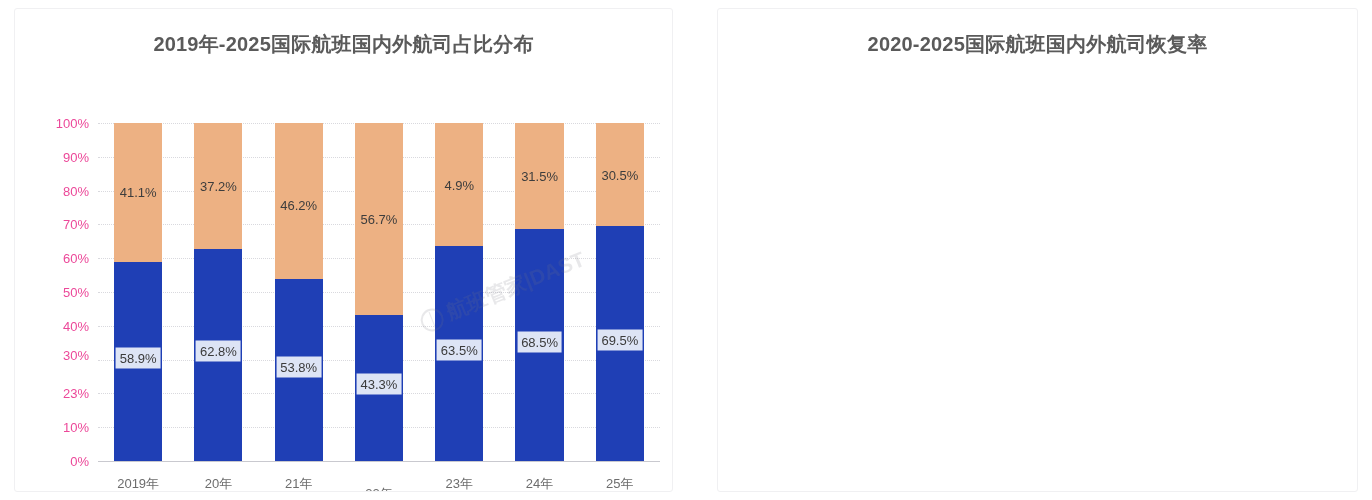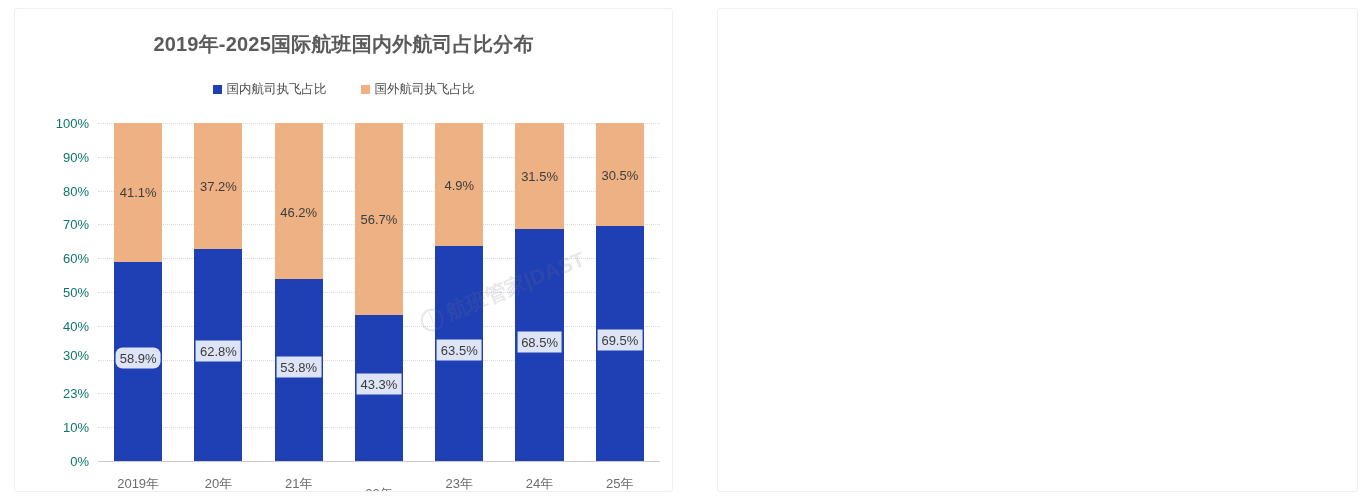--- a/index.html
+++ b/index.html
@@ -76,21 +76,21 @@
   .axis-base {
     position: absolute; left: 0; right: 0; height: 1px;
     background: #c9c9cf;
   }
   .ytick {
     position: absolute;
     right: 100%;
     margin-right: 9px;
     transform: translateY(-50%);
     font-size: 13px;
-    color: #0f766e;
+    color: #ec4899;
     white-space: nowrap;
   }
   .xtick {
     position: absolute;
     top: 100%;
     margin-top: 14px;
     transform: translateX(-50%);
     font-size: 13px;
     color: #6d6d6d;
     white-space: nowrap;
@@ -134,30 +134,20 @@
 </style>
 </head>
 <body>
 
 <div class="page">
 
   <div class="card" id="card-left">
 
     <div class="chart-title">2019年-2025国际航班国内外航司占比分布</div>
 
-    <div class="legend" id="legend-left">
-        <div class="legend-entry">
-          <span class="legend-swatch" style="background: rgb(31, 63, 181);"></span>
-          <span>国内航司执飞占比</span>
-        </div>
-        <div class="legend-entry">
-          <span class="legend-swatch" style="background: rgb(237, 177, 131);"></span>
-          <span>国外航司执飞占比</span>
-        </div>
-      </div>
 
     <div class="plot" id="plot-left">
         <div class="axis-base" style="top: 338px;"></div>
         <div class="ytick" style="top: 338px;">0%</div>
         <div class="gridline" style="top: 304.2px;"></div>
         <div class="ytick" style="top: 304.2px;">10%</div>
         <div class="gridline" style="top: 270.4px;"></div>
         <div class="ytick" style="top: 270.4px;">23%</div>
         <div class="gridline" style="top: 236.6px;"></div>
         <div class="ytick" style="top: 232px; text-align: right;">30%</div>
@@ -171,36 +161,36 @@
         <div class="ytick" style="top: 101.4px;">70%</div>
         <div class="gridline" style="top: 67.6px;"></div>
         <div class="ytick" style="top: 67.6px;">80%</div>
         <div class="gridline" style="top: 33.8px;"></div>
         <div class="ytick" style="top: 33.8px;">90%</div>
         <div class="gridline" style="top: 0px;"></div>
         <div class="ytick" style="top: 0px;">100%</div>
         <div class="bar-group" style="left: 16.0571px; width: 48.1714px; height: 338px;">
           <div class="seg" style="bottom: 0px; height: 199.082px; background: rgb(31, 63, 181);"></div>
           <div class="seg" style="bottom: 199.082px; height: 138.918px; background: rgb(237, 177, 131);"></div>
-          <div class="seg-label domestic" style="top: 235.079px; border-radius: 7px;">58.9%</div>
+          <div class="seg-label domestic" style="top: 235.079px;">58.9%</div>
           <div class="seg-label" style="top: 69.459px;">41.1%</div>
         </div>
         <div class="xtick" style="left: 40.1429px;">2019年</div>
         <div class="bar-group" style="left: 96.3429px; width: 48.1714px; height: 338px;">
           <div class="seg" style="bottom: 0px; height: 212.264px; background: rgb(31, 63, 181);"></div>
           <div class="seg" style="bottom: 212.264px; height: 125.736px; background: rgb(237, 177, 131);"></div>
           <div class="seg-label domestic" style="top: 228.488px;">62.8%</div>
           <div class="seg-label" style="top: 62.868px;">37.2%</div>
         </div>
         <div class="xtick" style="left: 120.429px;">20年</div>
         <div class="bar-group" style="left: 176.629px; width: 48.1714px; height: 338px;">
           <div class="seg" style="bottom: 0px; height: 181.844px; background: rgb(31, 63, 181);"></div>
           <div class="seg" style="bottom: 181.844px; height: 156.156px; background: rgb(237, 177, 131);"></div>
           <div class="seg-label domestic" style="top: 243.698px;">53.8%</div>
-          <div class="seg-label" style="top: 89px;">46.2%</div>
+          <div class="seg-label" style="top: 82px;">46.2%</div>
         </div>
         <div class="xtick" style="left: 200.714px;">21年</div>
         <div class="bar-group" style="left: 256.914px; width: 48.1714px; height: 338px;">
           <div class="seg" style="bottom: 0px; height: 146.354px; background: rgb(31, 63, 181);"></div>
           <div class="seg" style="bottom: 146.354px; height: 191.646px; background: rgb(237, 177, 131);"></div>
           <div class="seg-label domestic" style="top: 261.443px;">43.3%</div>
           <div class="seg-label" style="top: 95.823px;">56.7%</div>
         </div>
         <div class="xtick" style="left: 281px; margin-top: 24px;">22年</div>
         <div class="bar-group" style="left: 337.2px; width: 48.1714px; height: 338px;">
@@ -227,17 +217,18 @@
       </div>
 
     <div class="watermark" id="wm-left">
       <span class="globe"></span>
       <span>航班管家|DAST</span>
     </div>
   </div>
 
   <div class="card" id="card-right">
 
+    <div class="chart-title">2020-2025国际航班国内外航司恢复率</div>
 
 
   </div>
 
 </div>
 
 </body></html>

